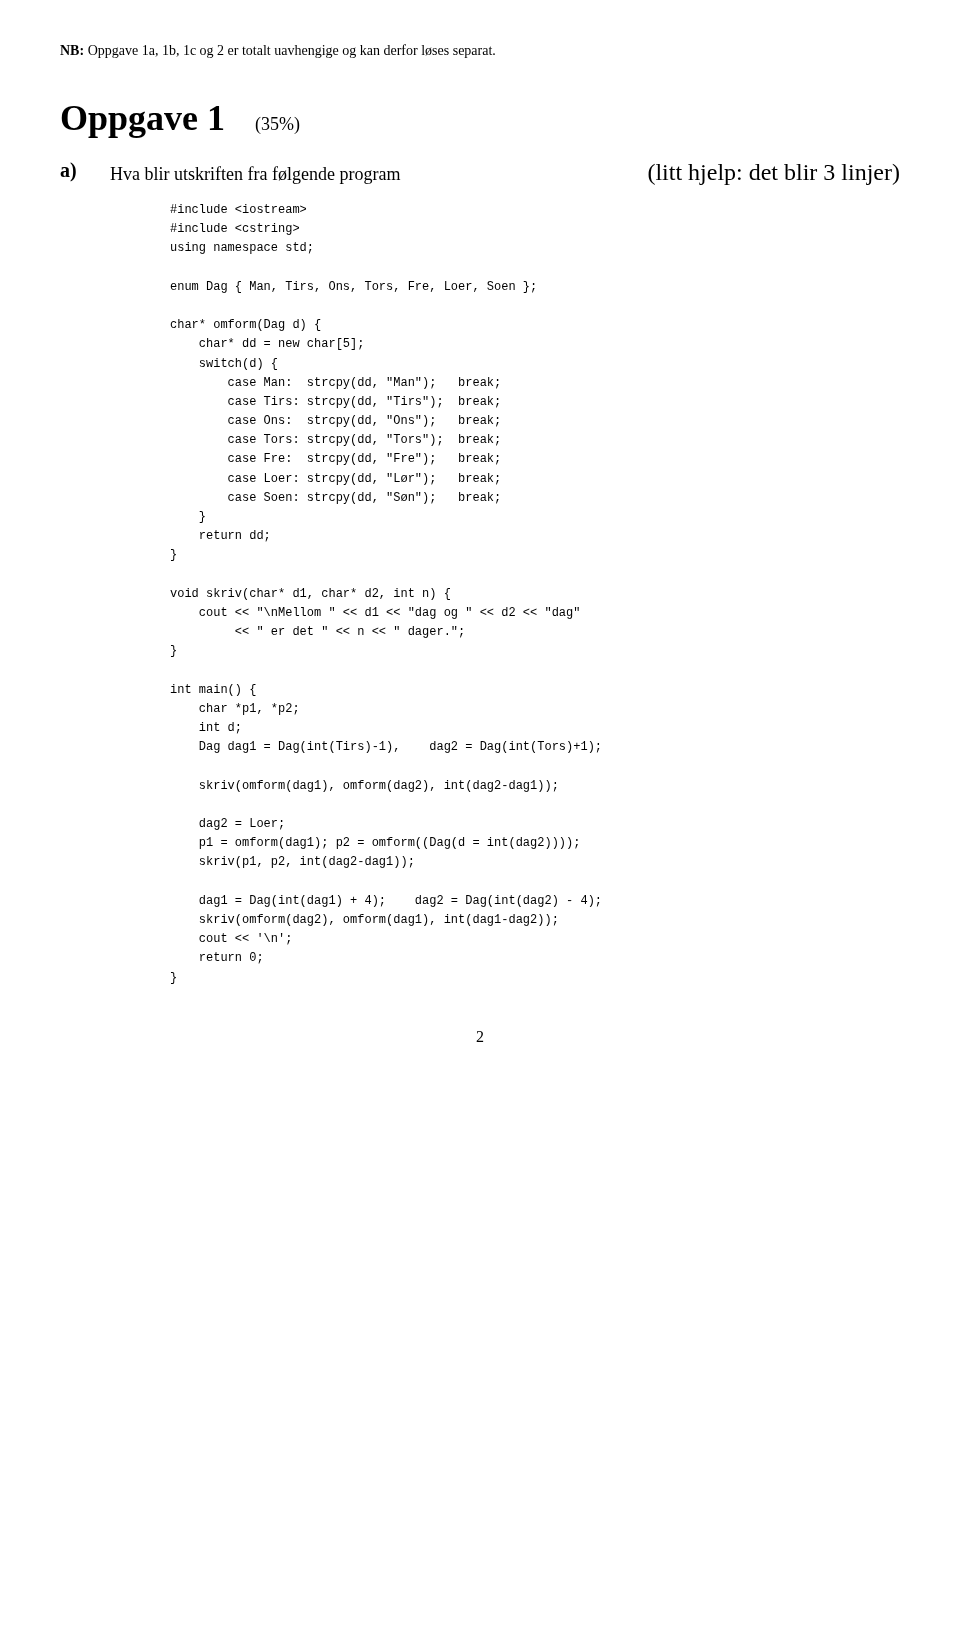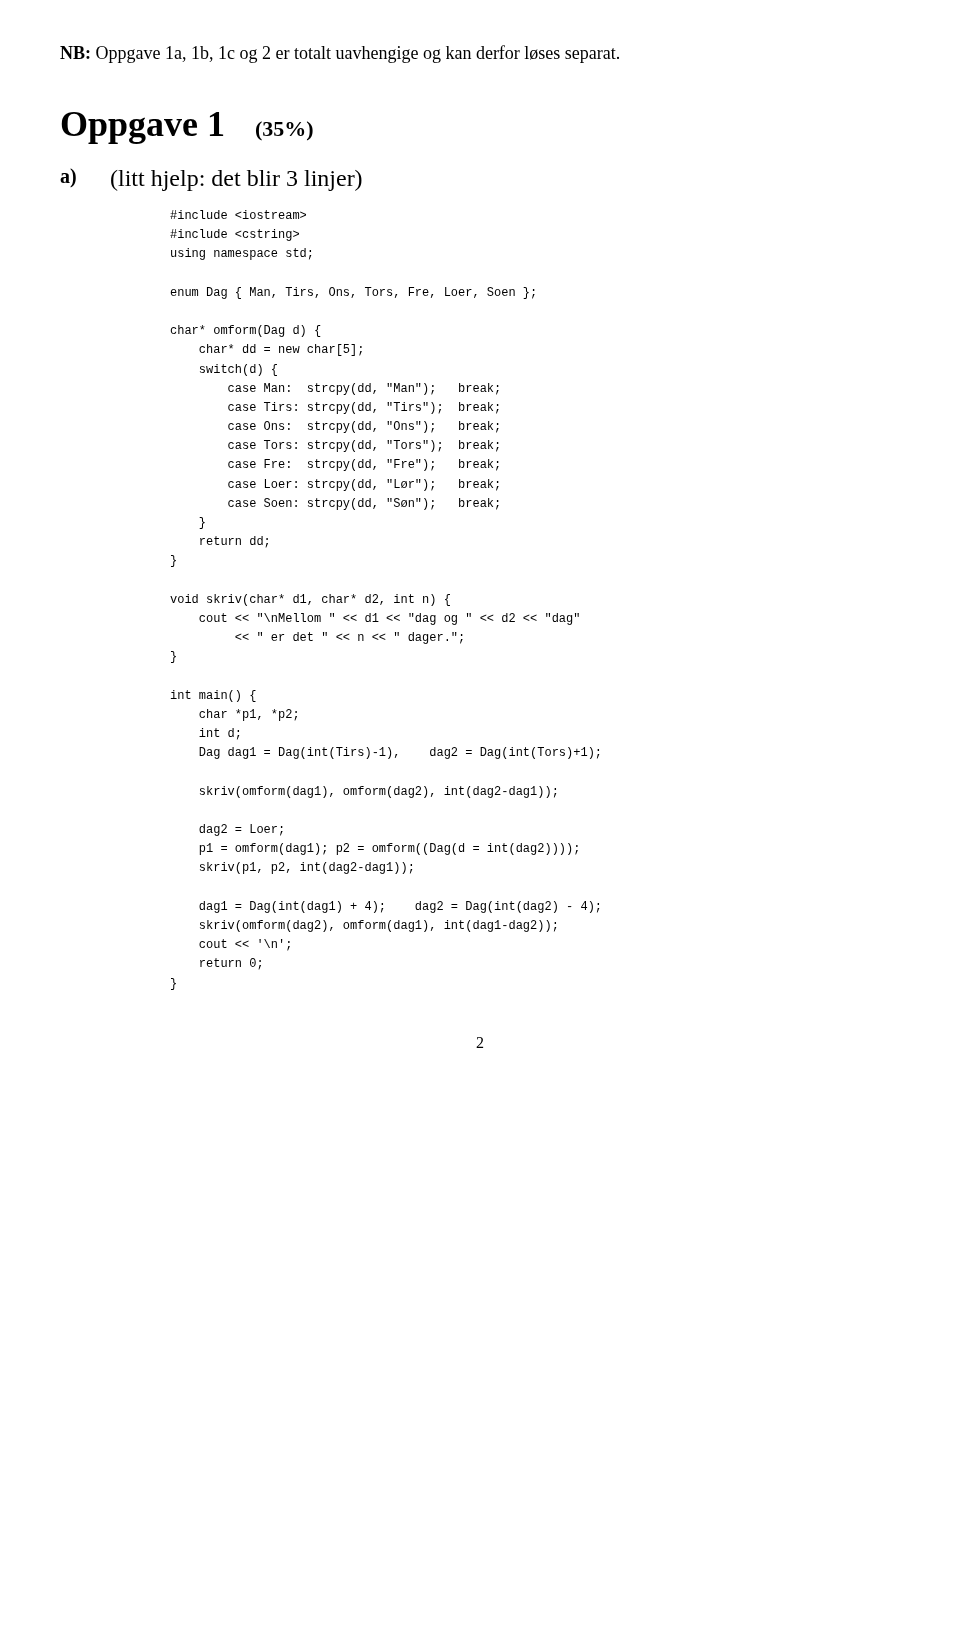--- a/index.html
+++ b/index.html
@@ -12,41 +12,41 @@
       background: #ffffff;
       font-family: 'Times New Roman', Times, serif;
       color: #000000;
       width: 960px;
       min-height: 1637px;
       padding: 40px 60px;
     }
 
     .nb-section {
       margin-bottom: 30px;
-      font-size: 18px;
+      font-size: 14px;
       line-height: 1.5;
     }
 
     .oppgave-header {
       display: flex;
       align-items: baseline;
       gap: 30px;
       margin-bottom: 20px;
       margin-top: 36px;
       text-align: center;
     }
 
     .oppgave-title {
       font-size: 36px;
       font-weight: bold;
     }
 
     .oppgave-points {
-      font-size: 22px;
-      font-weight: bold;
+      font-size: 18px;
+      font-weight: normal;
     }
 
     .section-a {
       display: flex;
       gap: 20px;
       margin-bottom: 15px;
       align-items: flex-start;
     }
 
     .section-label {
@@ -106,20 +106,21 @@
 
 <div class="oppgave-header">
   <span class="oppgave-title">Oppgave 1</span>
   <span class="oppgave-points">(35%)</span>
 </div>
 
 <div class="section-a">
   <span class="section-label">a)</span>
   <div class="section-content">
     <div class="question-line">
+      <span class="question-text">Hva blir utskriften fra følgende program</span>
       <span class="hint-text">(litt hjelp: det blir 3 linjer)</span>
     </div>
     <pre class="code-block">#include &lt;iostream&gt;
 #include &lt;cstring&gt;
 using namespace std;
 
 enum Dag { Man, Tirs, Ons, Tors, Fre, Loer, Soen };
 
 char* omform(Dag d) {
     char* dd = new char[5];

